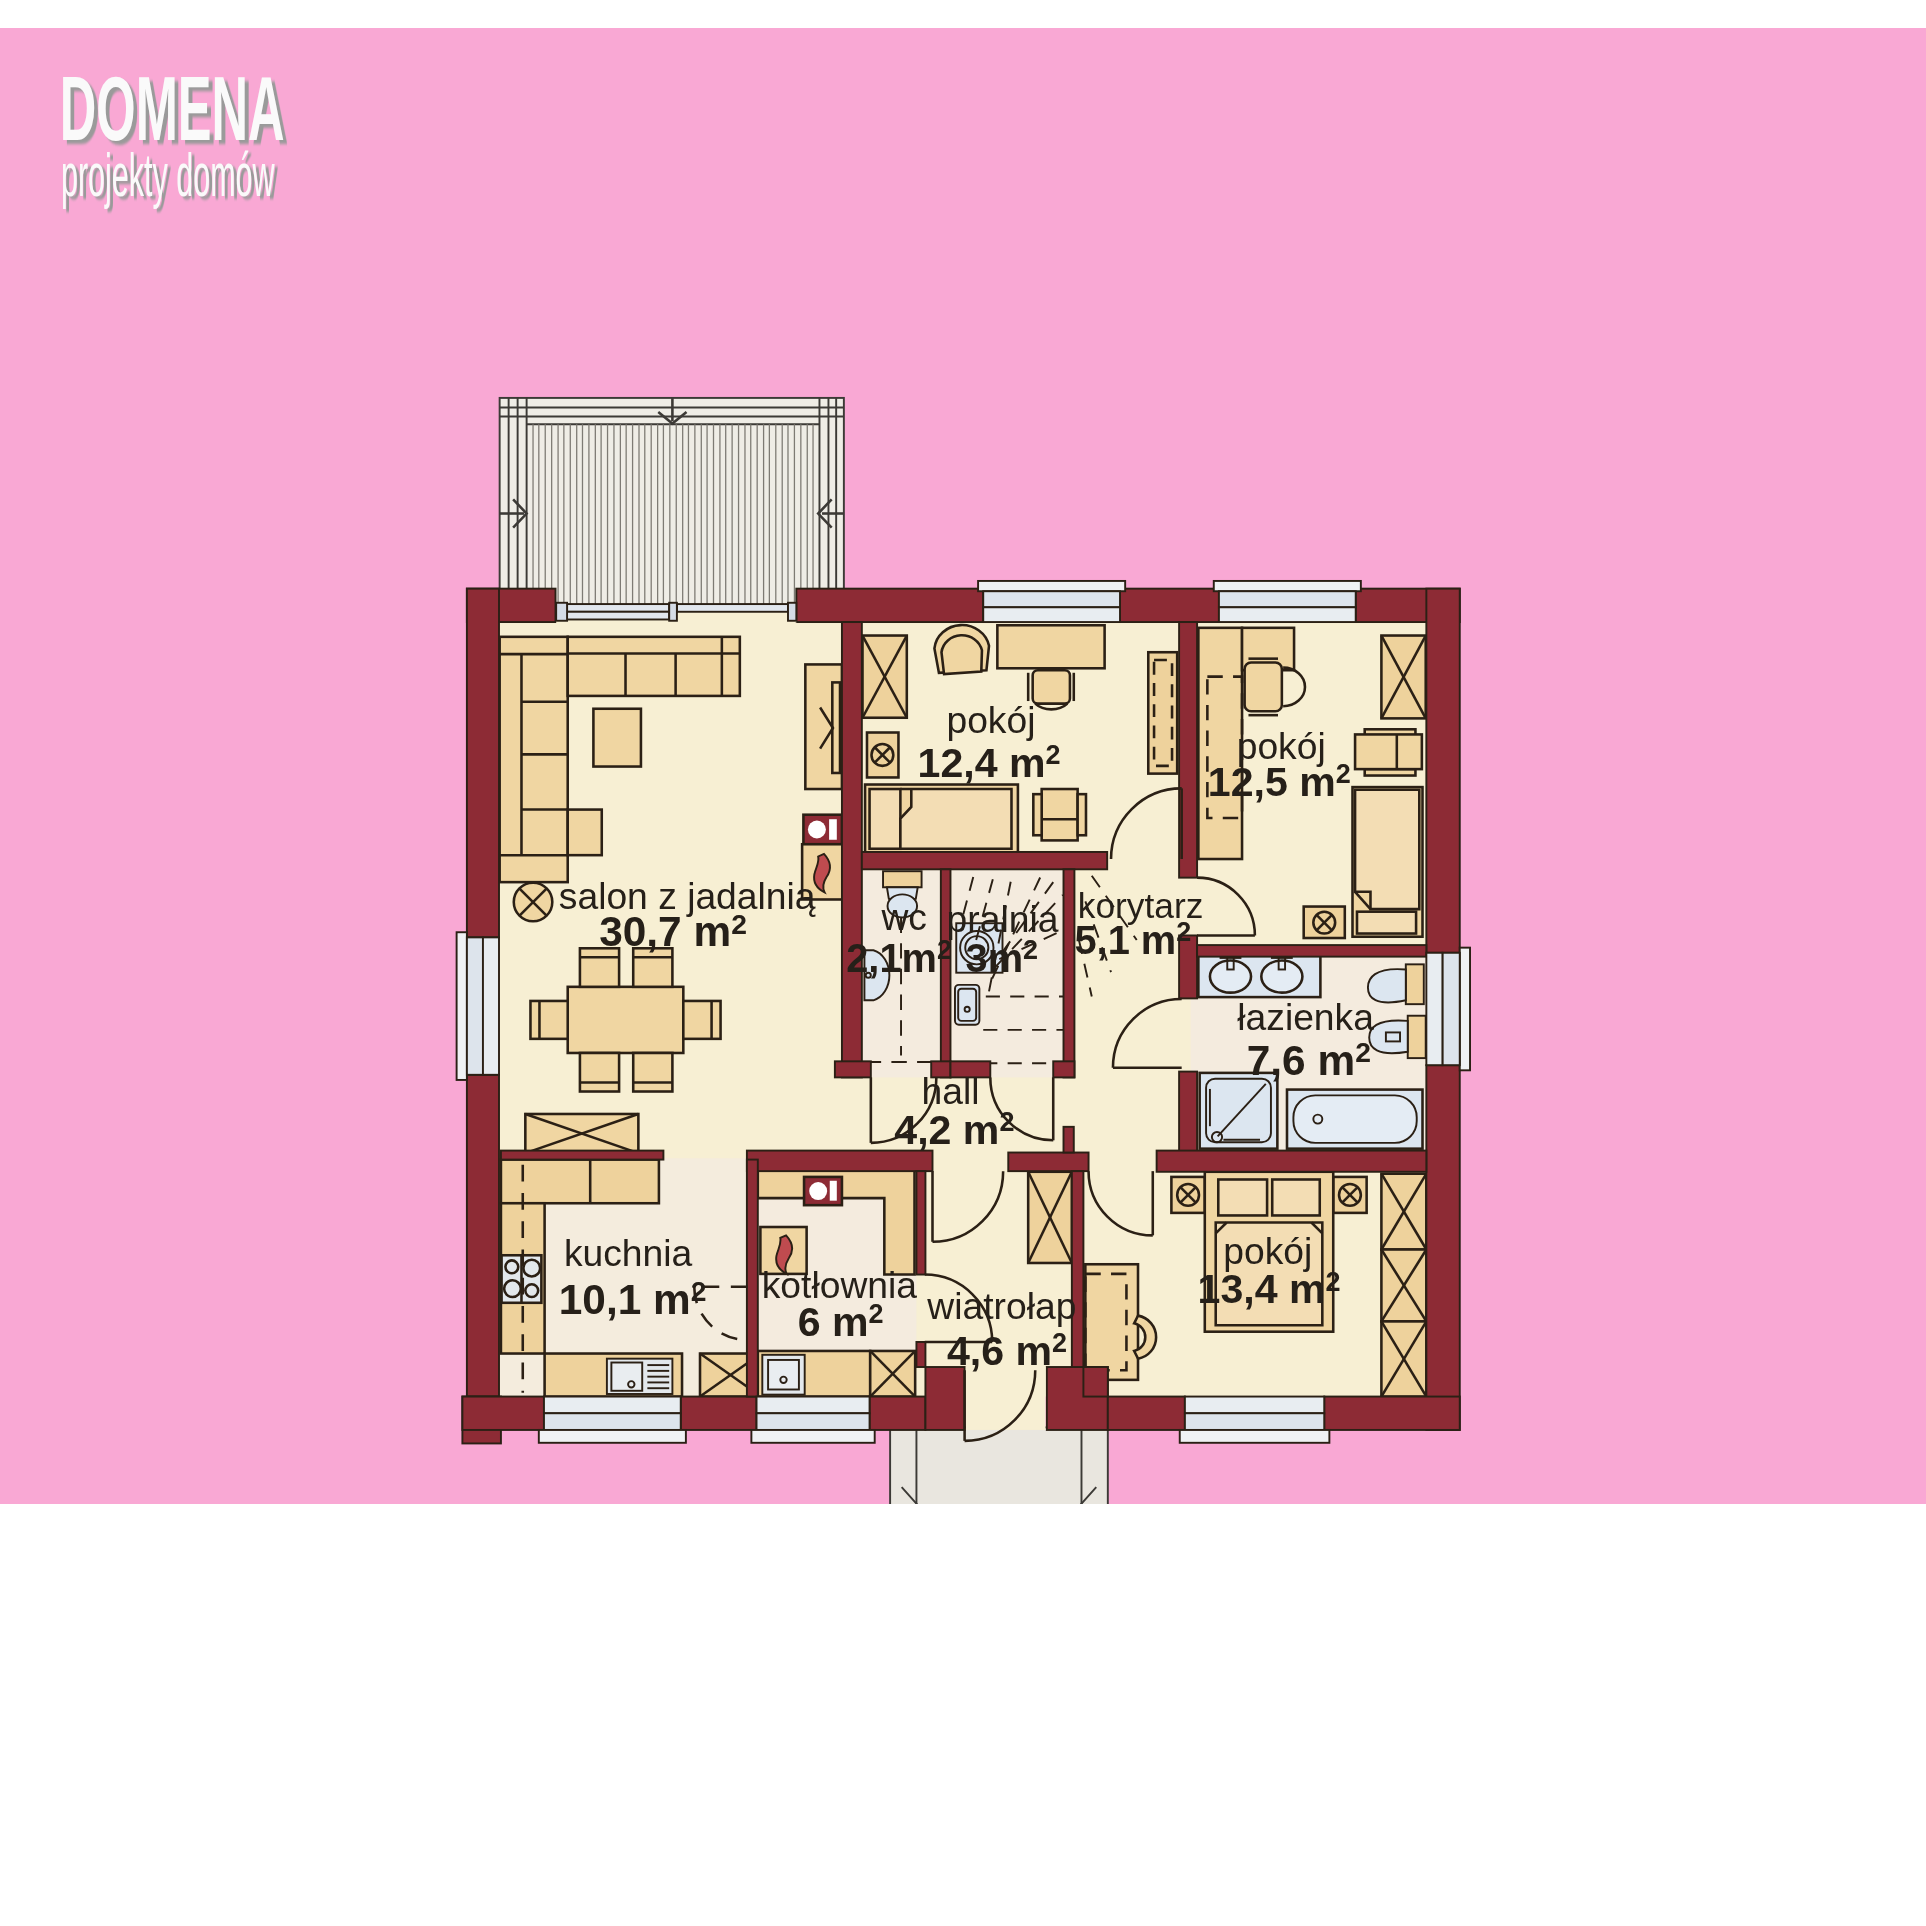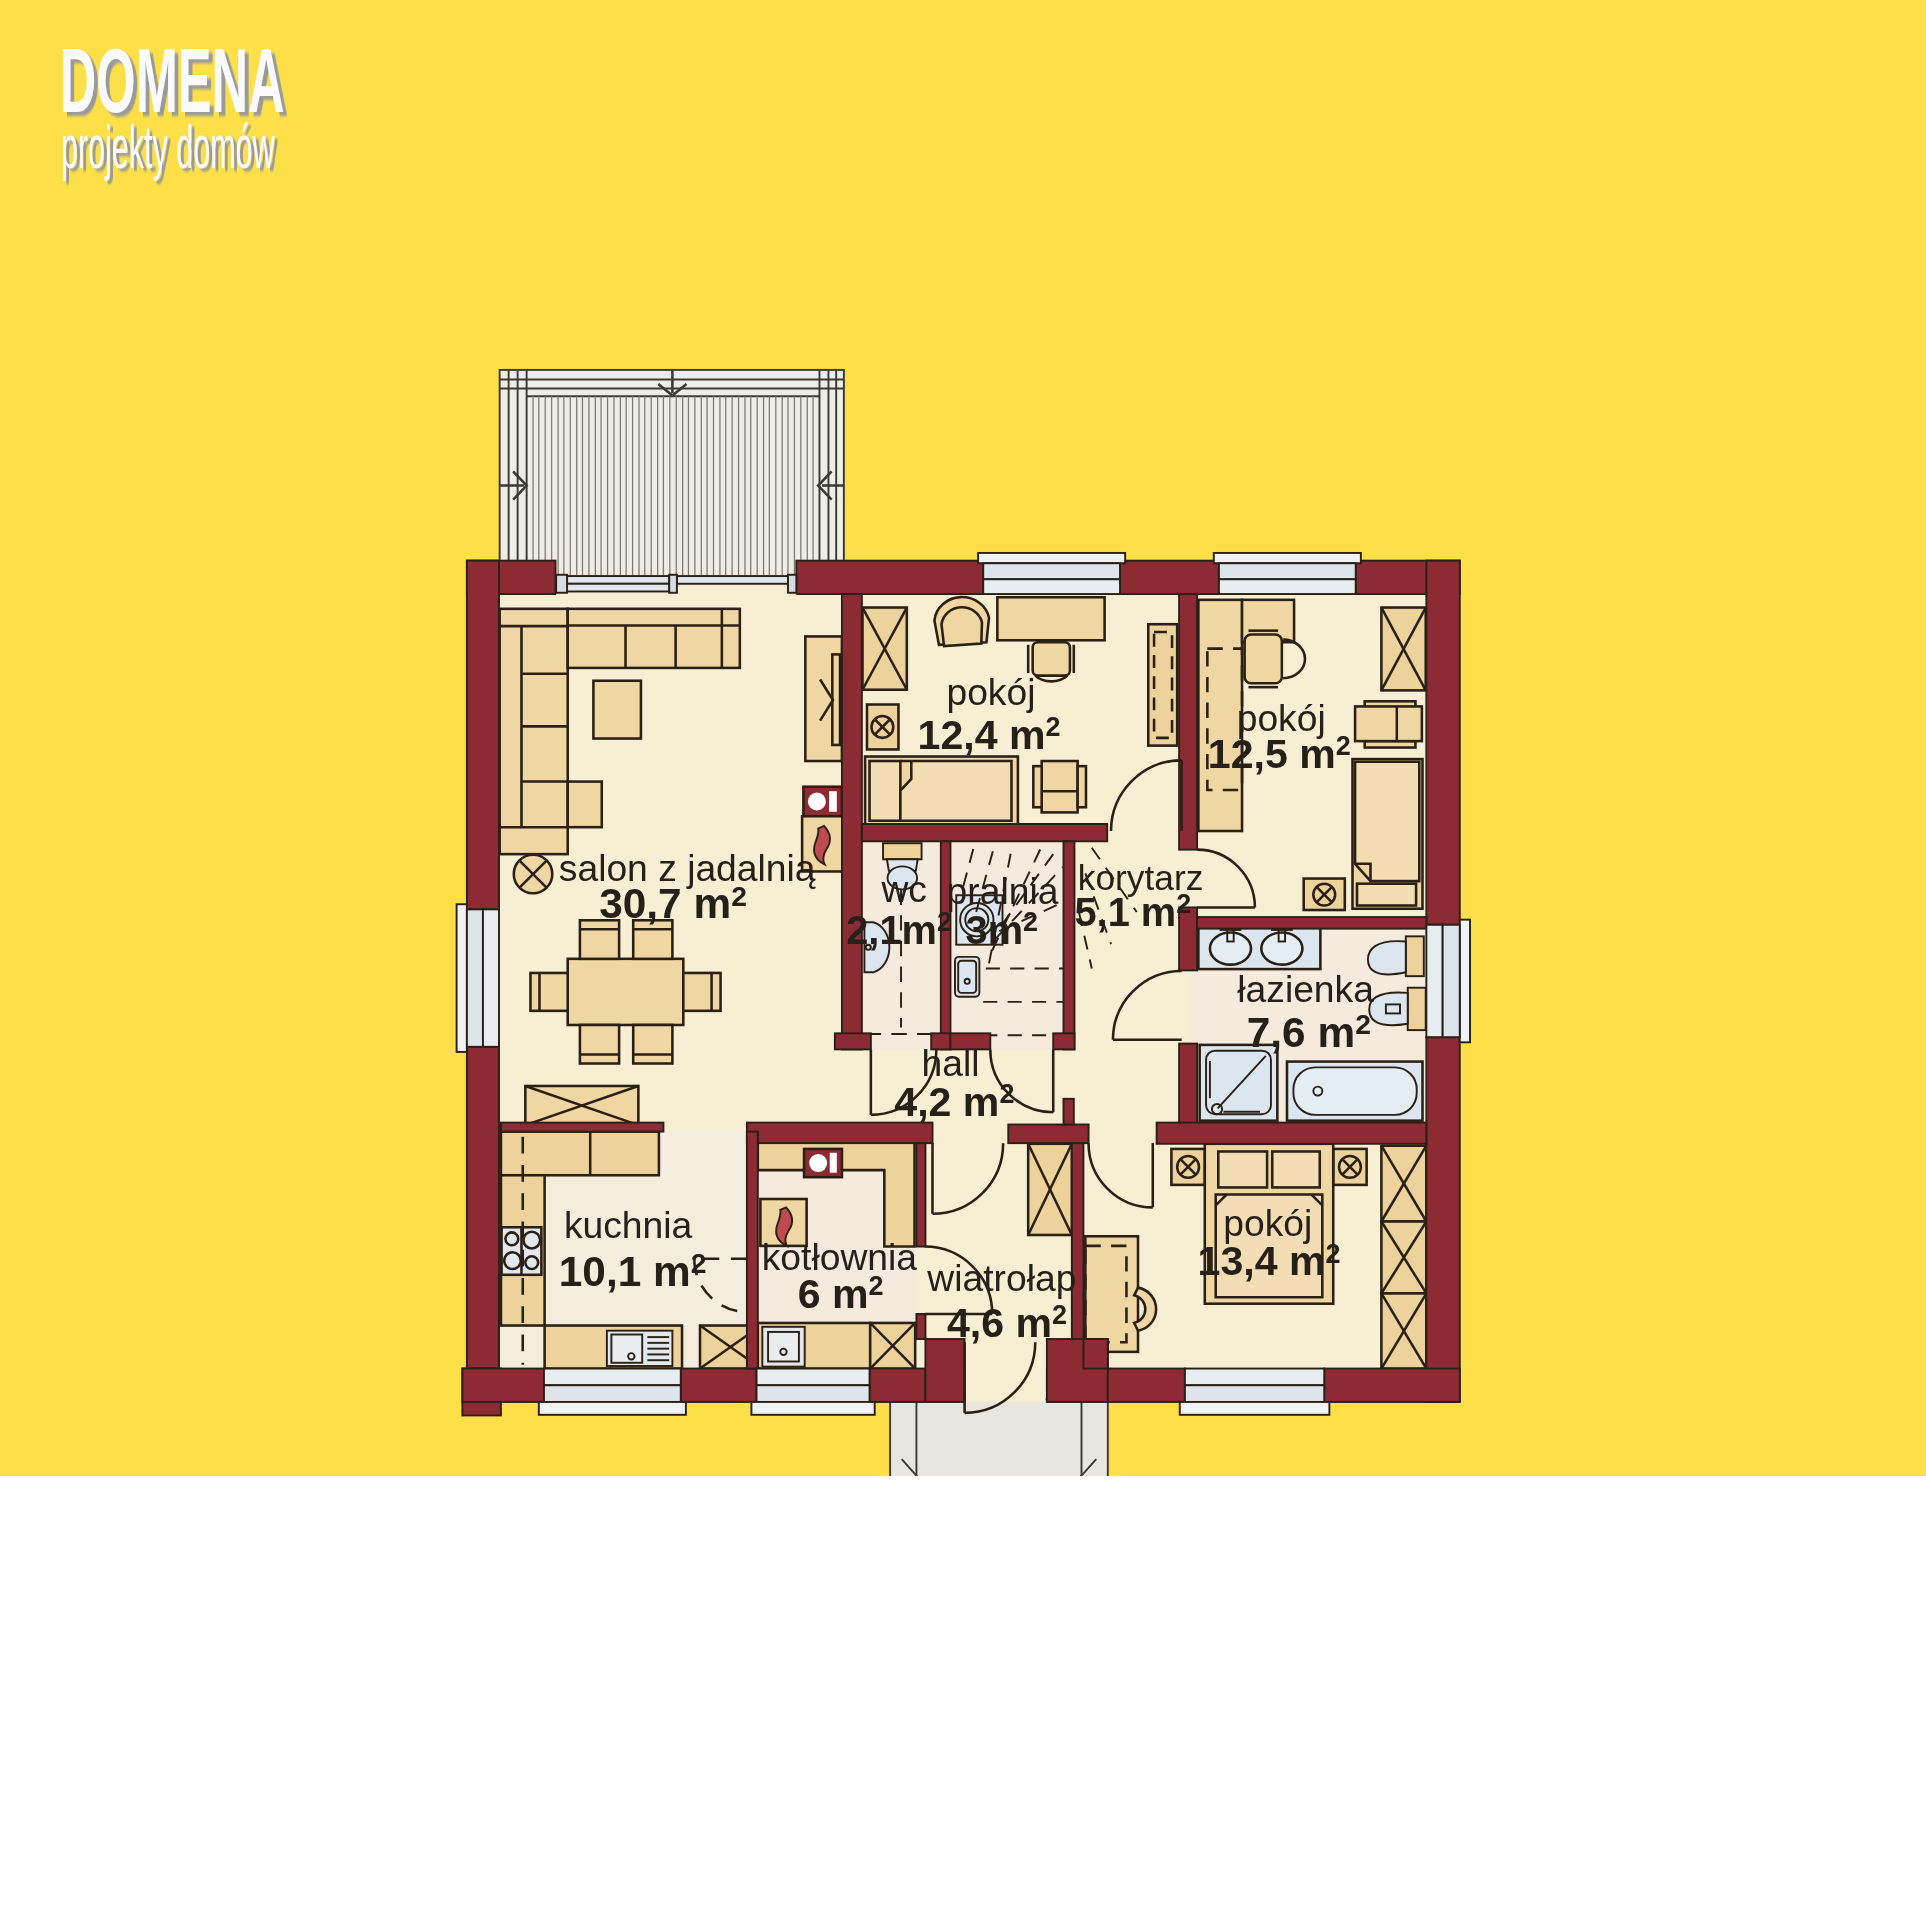--- a/index.html
+++ b/index.html
@@ -1,17 +1,17 @@
 <!DOCTYPE html>
 <html style="font-size:10.3px"><head>
 <meta charset="utf-8">
 <style>
   html,body{margin:0;padding:0;background:#ffffff;}
-  .page{width:1926px;height:1476px;position:relative;background:#fde047;overflow:hidden;
-        font-family:"Liberation Sans", sans-serif;}
+  .page{width:1926px;height:1476px;position:relative;background:#f9a8d4;overflow:hidden;
+        font-family:"Liberation Sans", sans-serif;margin-top:28px;}
   svg{position:absolute;left:0;top:0;}
   .lbl{font-family:"Liberation Sans", sans-serif;fill:#262019;}
 </style>
 </head>
 <body>
 <div class="page">
 <svg width="1926" height="1926" viewBox="0 0 2999 2999">
 <defs>
 </defs>
 

